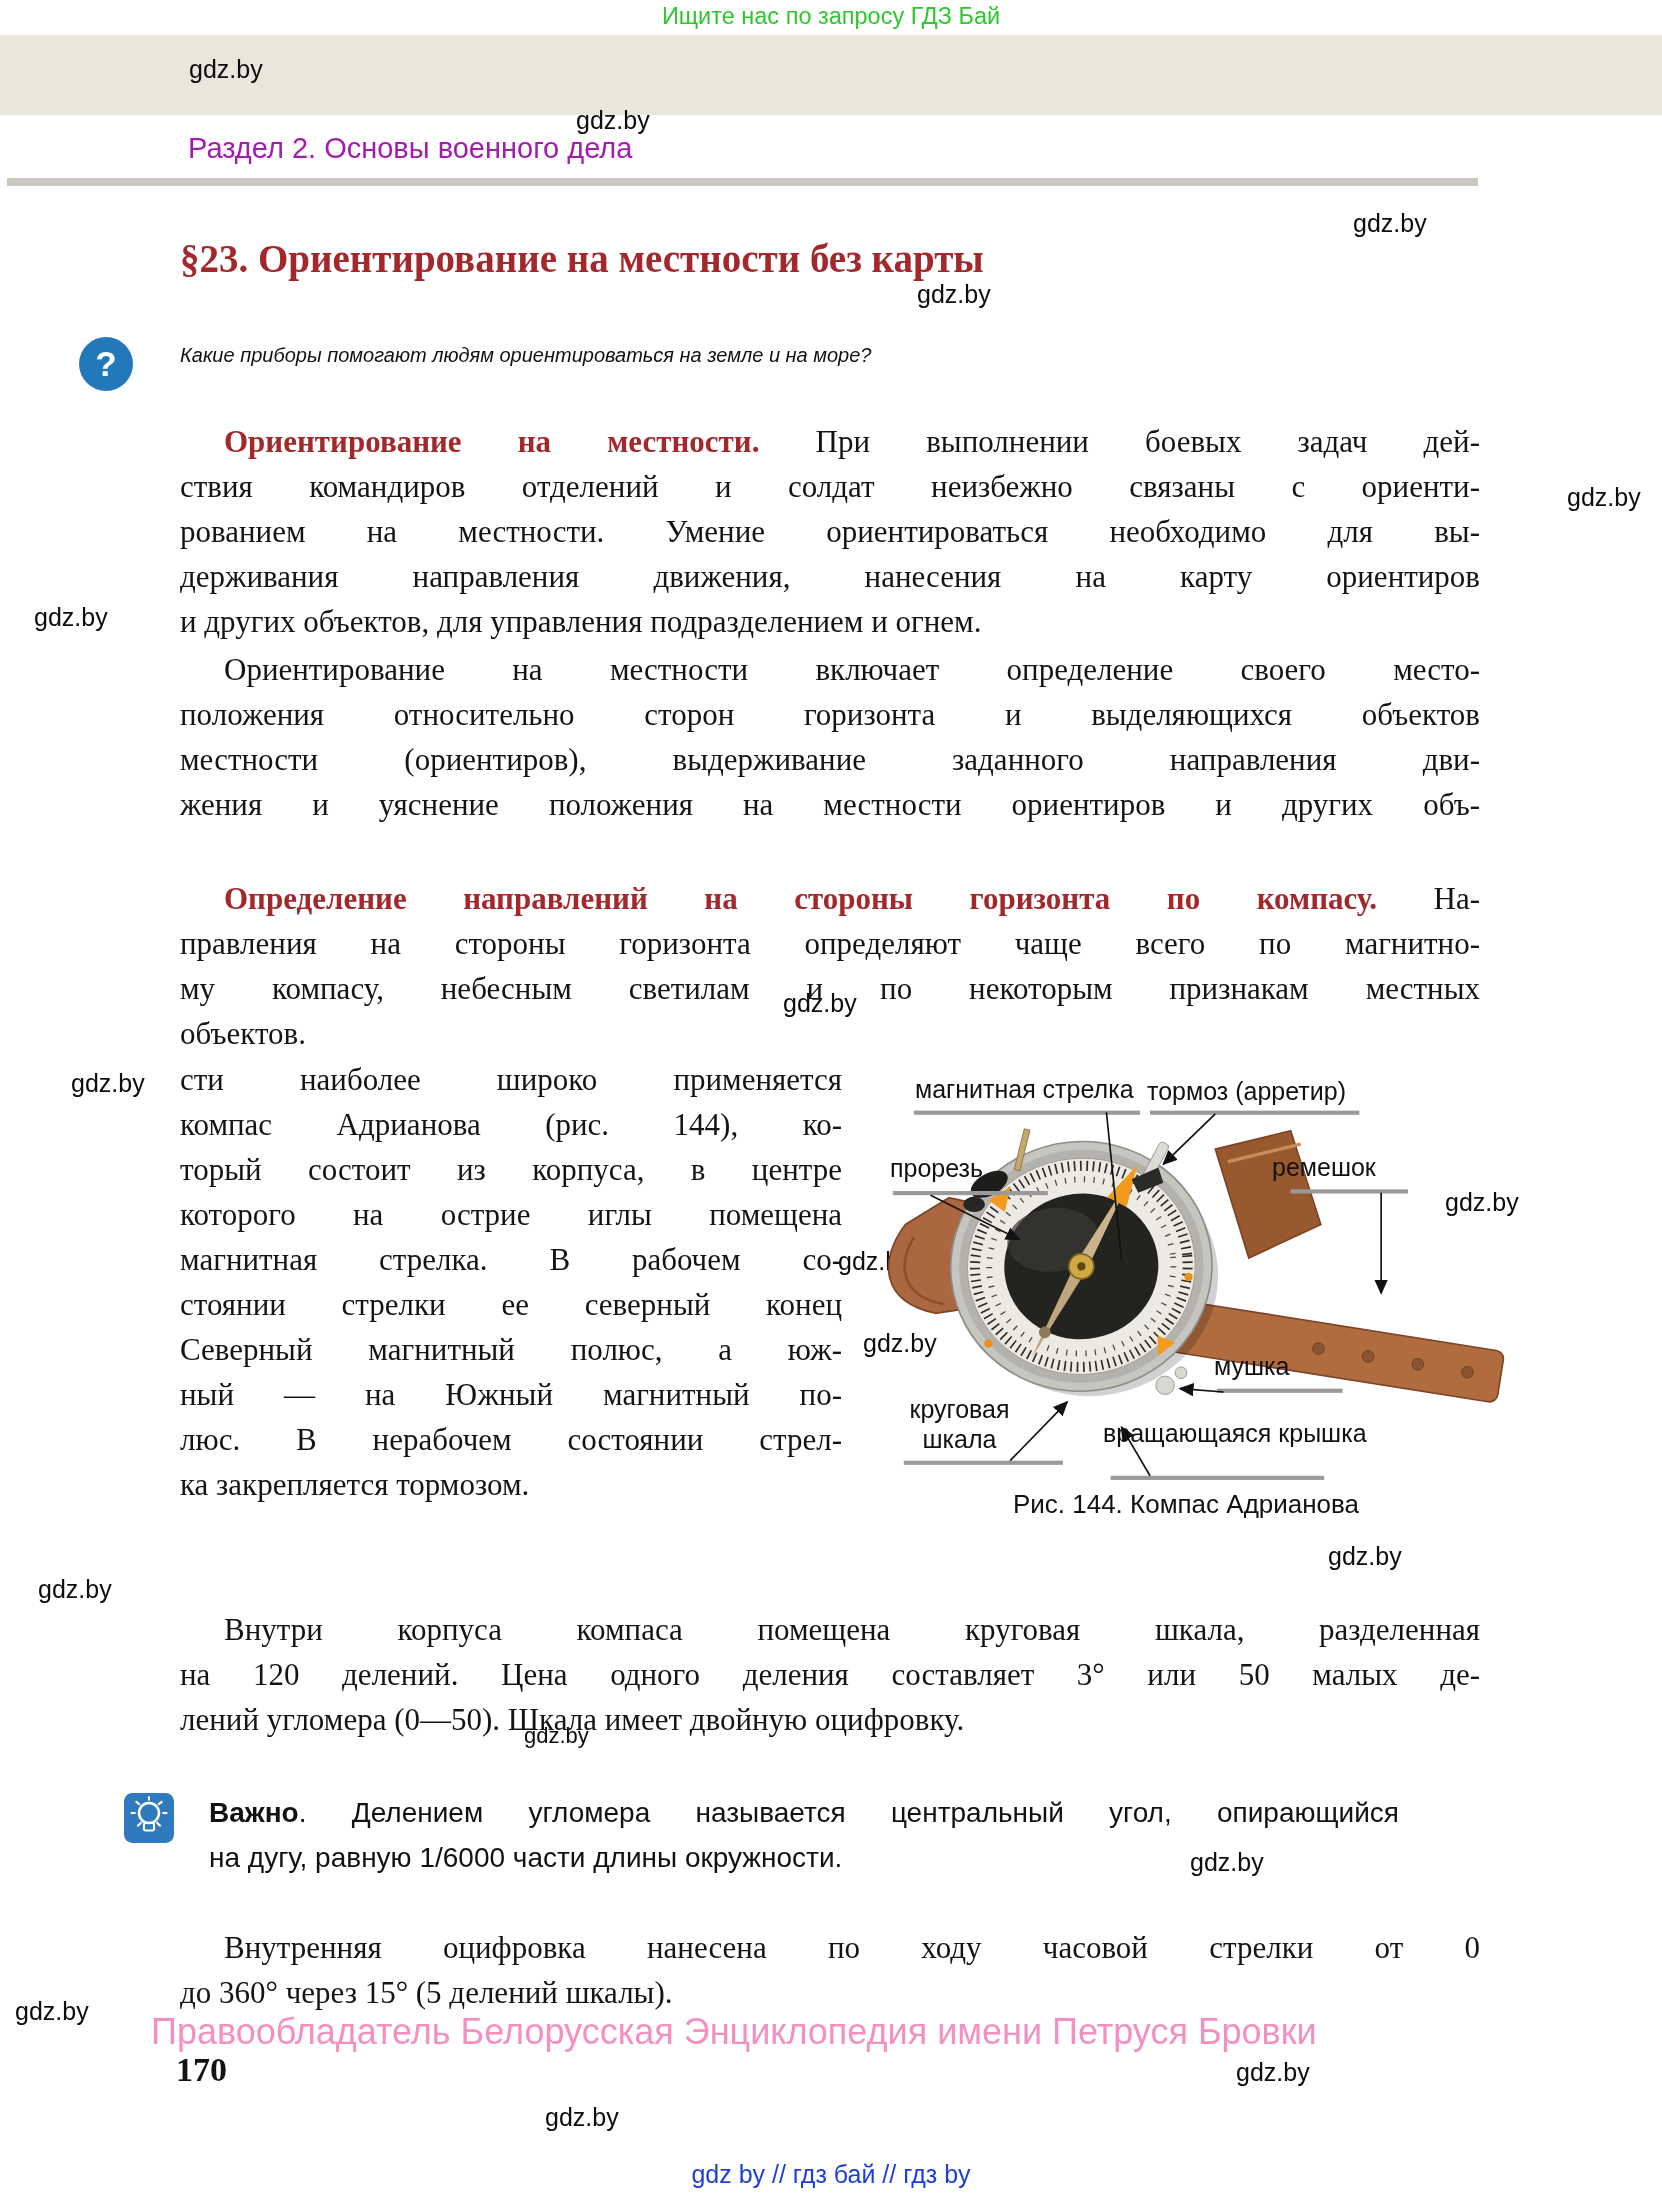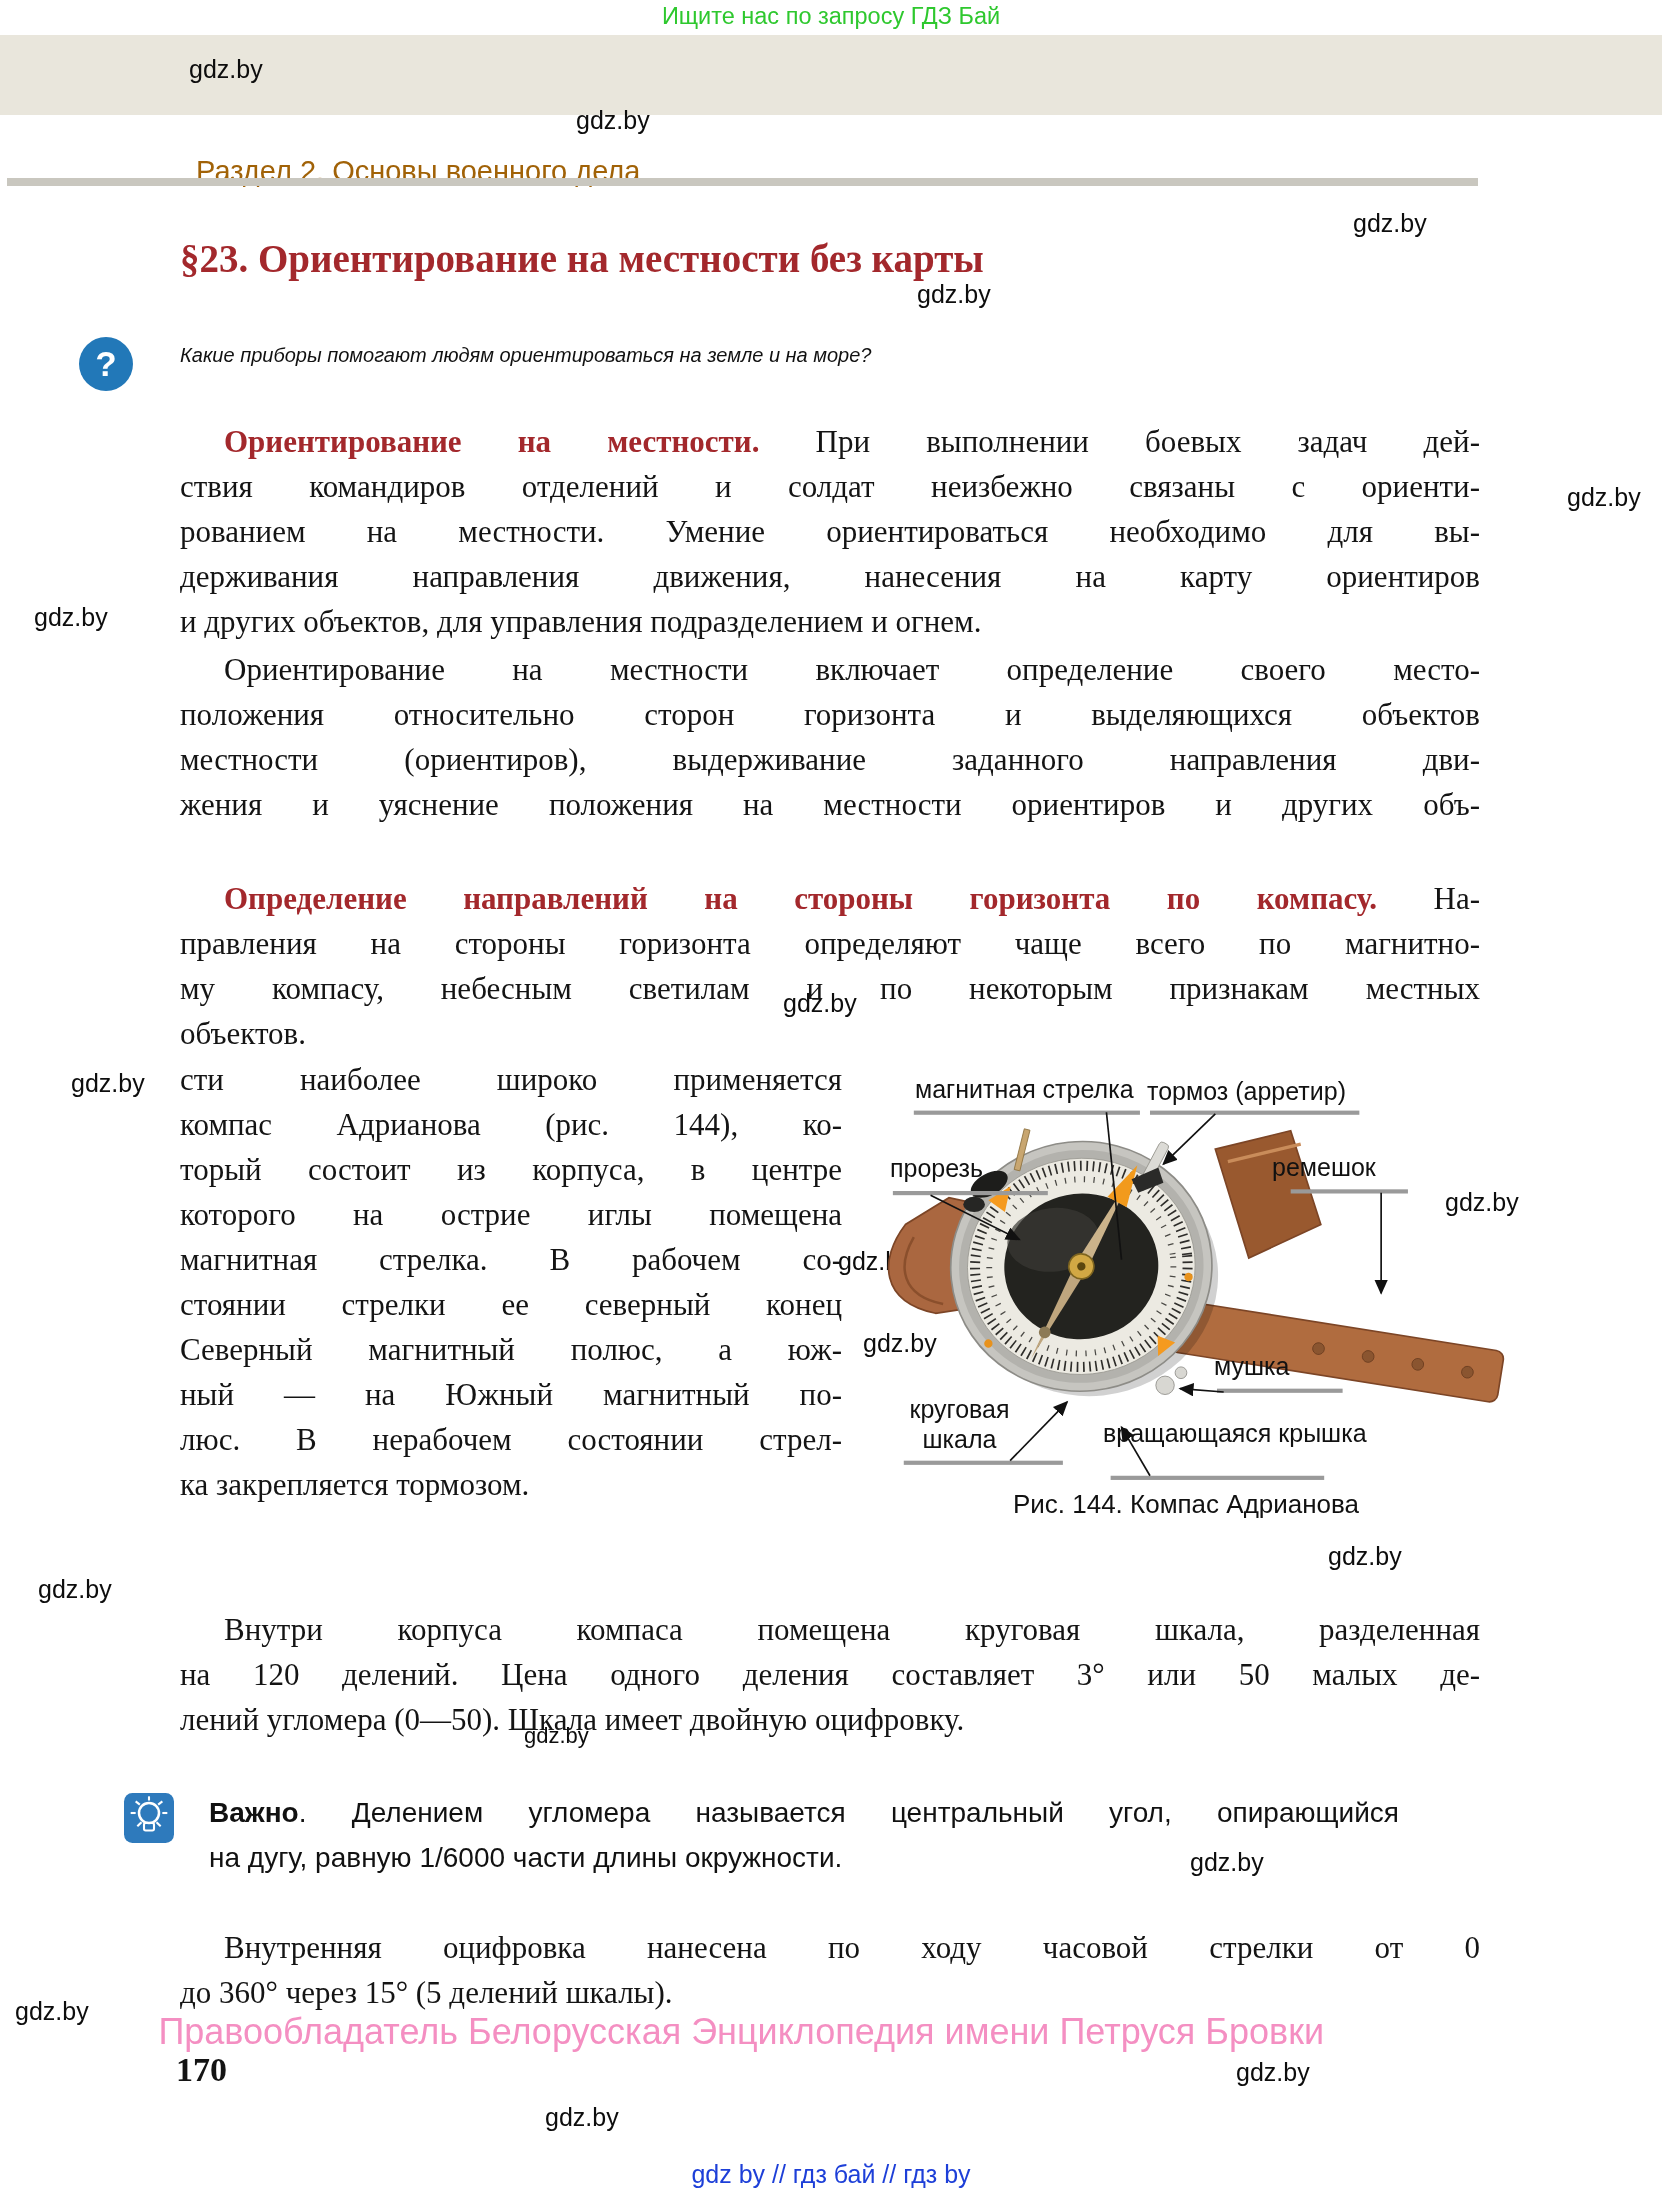--- a/index.html
+++ b/index.html
@@ -9,21 +9,21 @@
   }
   html,body{margin:0;padding:0;background:#ffffff;}
   .page{position:relative;width:1662px;height:2205px;background:#ffffff;overflow:hidden;
         font-family:"Liberation Serif", serif;color:var(--ink);}
   .abs{position:absolute;}
   .sans{font-family:"Liberation Sans", sans-serif;}
   .promo{top:3.4px;left:0;width:100%;text-align:center;font-size:23.5px;color:var(--green);}
   .band{top:35px;left:0;width:100%;height:80px;background:var(--band);}
   .wm{font-family:"Liberation Sans", sans-serif;font-size:25px;color:var(--wm);white-space:nowrap;}
   .wm.small{font-size:22px;}
-  .section-head{left:196px;top:132px;font-size:29px;color:#a16207;margin-top:23px;}
+  .section-head{left:188px;top:132px;font-size:29px;color:#a21caf;}
   .rule{left:6.7px;top:178px;width:1471px;height:7.5px;background:var(--rule);}
   .title{left:180px;top:236px;font-size:39px;font-weight:bold;color:var(--title_red);white-space:nowrap;}
   .q-icon{left:79px;top:337px;width:54px;height:54px;border-radius:50%;background:var(--icon_blue);
           display:flex;align-items:center;justify-content:center;color:#fff;font-weight:bold;
           font-size:35px;font-family:"Liberation Sans", sans-serif;}
   .q-text{left:180px;top:344px;width:1274px;font-style:italic;font-size:20px;
           font-family:"Liberation Sans", sans-serif;color:#111;}
   .textblock{left:180px;width:1300px;font-size:31px;line-height:45px;}
   .line{height:45px;white-space:nowrap;}
   .jline{height:45px;text-align:justify;text-align-last:justify;white-space:normal;}
@@ -33,21 +33,21 @@
   .figure{left:855px;top:1057px;width:662px;height:469px;}
   .fig-label{position:absolute;font-family:"Liberation Sans", sans-serif;font-size:25px;color:#111;white-space:nowrap;}
   .fig-caption{position:absolute;top:432px;left:0;width:100%;text-align:center;
                font-family:"Liberation Sans", sans-serif;font-size:26px;color:#111;}
   .scale-label{text-align:center;line-height:30px;white-space:normal;width:151px;}
   .imp-icon{left:124px;top:1793px;width:50px;height:50px;border-radius:8.4px;background:var(--imp_blue);}
   .imp-text{left:209px;top:1790px;width:1190px;font-family:"Liberation Sans", sans-serif;
             font-size:28px;line-height:45px;color:#111;}
   .imp-just{text-align:justify;text-align-last:justify;}
   .pink-line{left:151px;top:2011px;width:1173px;font-family:"Liberation Sans", sans-serif;
-             font-size:36px;color:var(--pink);white-space:nowrap;text-align:right;}
+             font-size:36px;color:var(--pink);white-space:nowrap;}
   .pagenum{left:176px;top:2051px;font-size:34px;font-weight:600;}
   .links{left:0;top:2160px;width:100%;text-align:center;font-family:"Liberation Sans", sans-serif;
          font-size:25px;color:var(--link_blue);}
 </style>
 </head>
 <body>
 
 <div class="page">
 
   <div class="abs promo sans">Ищите нас по запросу ГДЗ Бай</div>

